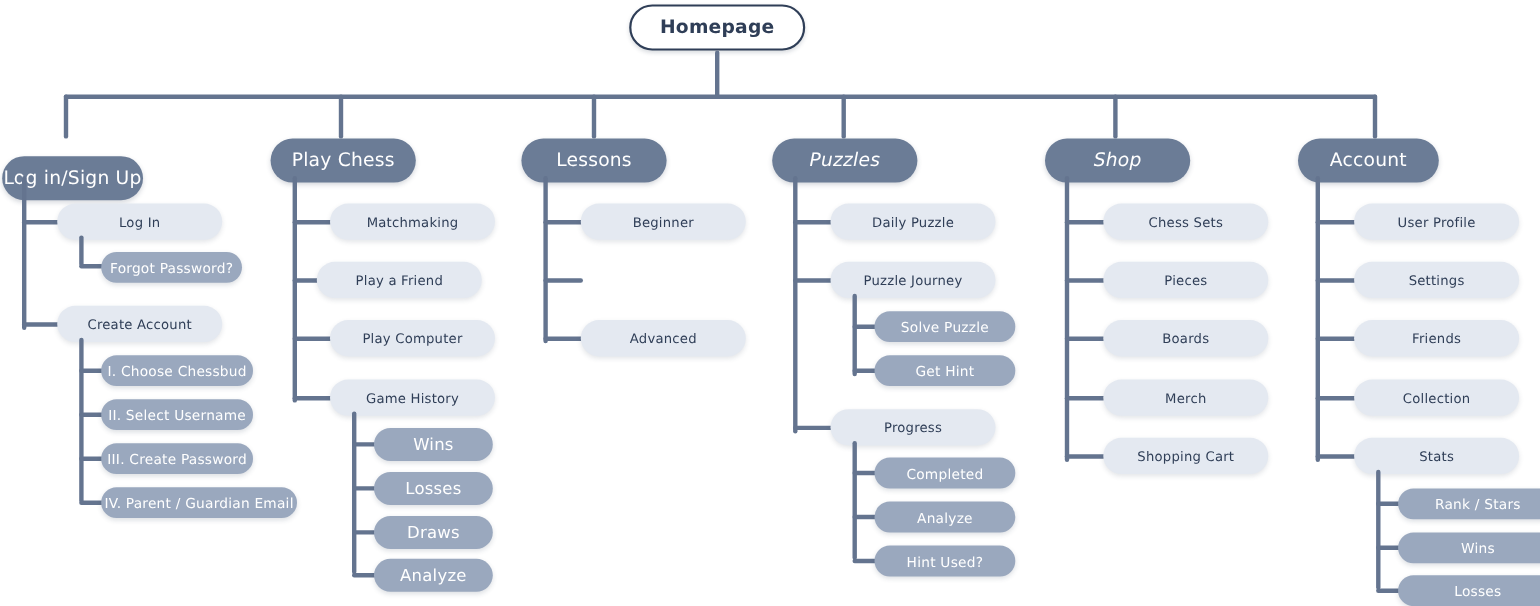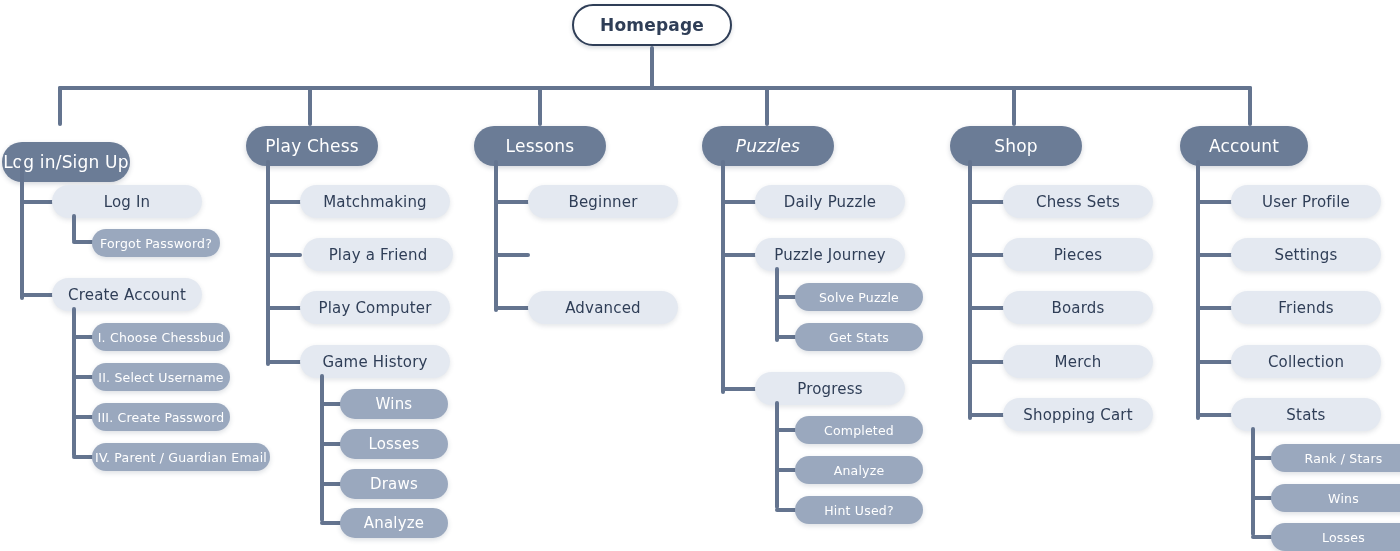--- a/index.html
+++ b/index.html
@@ -44,21 +44,21 @@
     background:#6b7c96;
     color:#ffffff;
     font-size:17px;
     font-weight:400;
     box-shadow:0 2px 5px rgba(40,55,80,.20);
   }
   
   .n-l3{
     background:#e4e9f1;
     color:#2f3e57;
-    font-size:15px;
+    font-size:12px;
     font-weight:400;
     box-shadow:0 2px 5px rgba(40,55,80,.13);
   }
   
   .n-l4{
     background:#9aa8be;
     color:#ffffff;
     font-size:15px;
     font-weight:400;
     box-shadow:0 2px 5px rgba(40,55,80,.16);
@@ -91,21 +91,21 @@
   </div>
   <div class="node n-l2" style="left:246px;top:126px;width:132px;height:40px;">
     <span>Play Chess</span>
   </div>
   <div class="node n-l2" style="left:474px;top:126px;width:132px;height:40px;">
     <span>Lessons</span>
   </div>
   <div class="node n-l2" style="left:702px;top:126px;width:132px;height:40px;font-style:italic;">
     <span>Puzzles</span>
   </div>
-  <div class="node n-l2" style="left:950px;top:126px;width:132px;height:40px;">
+  <div class="node n-l2" style="left:950px;top:126px;width:132px;height:40px;font-style:italic;">
     <span>Shop</span>
   </div>
   <div class="node n-l2" style="left:1180px;top:126px;width:128px;height:40px;">
     <span>Account</span>
   </div>
 
   <div class="line v" style="left:20px;top:160px;height:140px;"></div>
   <div class="stub" style="left:20px;top:200px;width:34px;"></div>
   <div class="stub" style="left:20px;top:293px;width:34px;"></div>
 
@@ -144,21 +144,21 @@
 
   <div class="line v" style="left:266px;top:160px;height:206px;"></div>
   <div class="stub" style="left:266px;top:200px;width:36px;"></div>
   <div class="stub" style="left:266px;top:253px;width:36px;"></div>
   <div class="stub" style="left:266px;top:306px;width:36px;"></div>
   <div class="stub" style="left:266px;top:360px;width:36px;"></div>
 
   <div class="node n-l3" style="left:300px;top:185px;width:150px;height:33px;">
     <span>Matchmaking</span>
   </div>
-  <div class="node n-l3" style="left:303px;top:238px;width:150px;height:33px;">
+  <div class="node n-l3" style="left:288px;top:238px;width:150px;height:33px;">
     <span>Play a Friend</span>
   </div>
   <div class="node n-l3" style="left:300px;top:291px;width:150px;height:33px;">
     <span>Play Computer</span>
   </div>
   <div class="node n-l3" style="left:300px;top:345px;width:150px;height:33px;">
     <span>Game History</span>
   </div>
 
   <div class="line v" style="left:320px;top:374px;height:148px;"></div>
@@ -205,21 +205,21 @@
   </div>
 
   <div class="line v" style="left:775px;top:267px;height:75px;"></div>
   <div class="stub" style="left:775px;top:295px;width:22px;"></div>
   <div class="stub" style="left:775px;top:335px;width:22px;"></div>
 
   <div class="node n-l4 sm" style="left:795px;top:283px;width:128px;height:28px;">
     <span>Solve Puzzle</span>
   </div>
   <div class="node n-l4 sm" style="left:795px;top:323px;width:128px;height:28px;">
-    <span>Get Stats</span>
+    <span>Get Hint</span>
   </div>
 
   <div class="node n-l3" style="left:755px;top:372px;width:150px;height:33px;">
     <span>Progress</span>
   </div>
 
   <div class="line v" style="left:775px;top:401px;height:108px;"></div>
   <div class="stub" style="left:775px;top:428px;width:22px;"></div>
   <div class="stub" style="left:775px;top:468px;width:22px;"></div>
   <div class="stub" style="left:775px;top:508px;width:22px;"></div>

